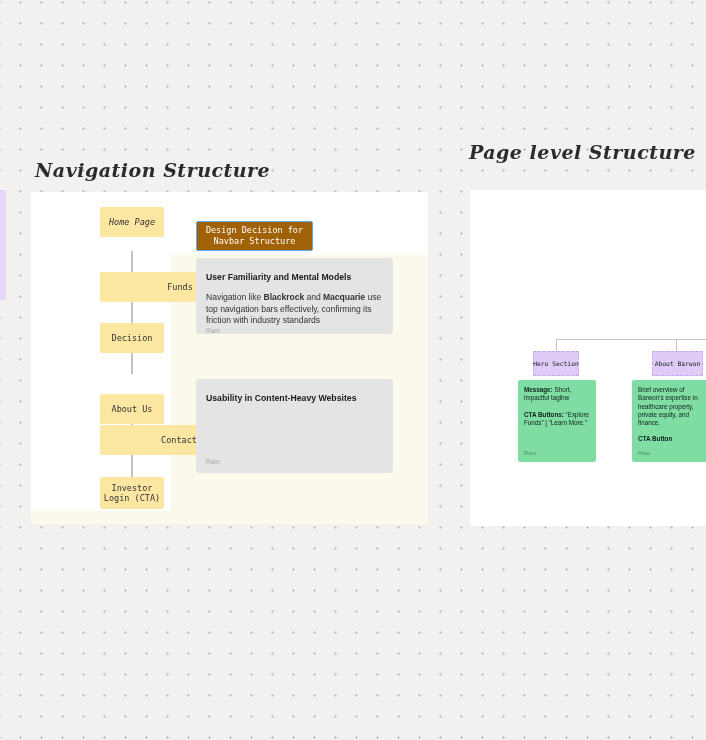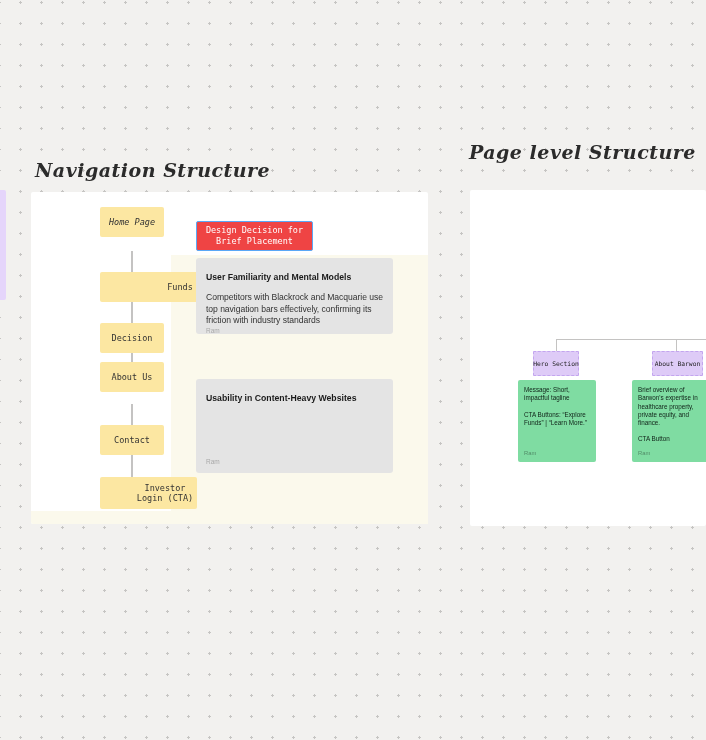--- a/index.html
+++ b/index.html
@@ -42,29 +42,29 @@
   .flow-node{
     position:absolute;
     left:100px;width:64px;height:30px;
     background:#FCE7A2;
     border-radius:2px;
     display:flex;align-items:center;justify-content:center;text-align:center;
     font-family:"DejaVu Sans Mono", monospace;
     font-size:8.5px;line-height:10.5px;
     color:#333333;
   }
-  .flow-node.tall{height:32px;padding-left:33px;}
+  .flow-node.tall{height:32px;}
   .v-line{
     position:absolute;left:130.5px;width:2px;background:#C4C3C2;
   }
   
   .decision-card{
     position:absolute;
     left:196px;top:221px;width:117px;height:30px;
-    background:#ef4444;
+    background:#a16207;
     border:1.5px solid #5AA8F6;
     box-sizing:border-box;
     border-radius:2px;
     display:flex;flex-direction:column;align-items:center;justify-content:center;
     font-family:"DejaVu Sans Mono", monospace;
     font-size:8.5px;line-height:11px;
     color:#FFFFFF;text-align:center;
   }
   
   .note{
@@ -81,21 +81,21 @@
   }
   .note .note-body{
     margin-top:9px;
     font-size:8.6px;color:#333333;line-height:11.6px;
     letter-spacing:-0.05px;
   }
   .note .note-author{
     margin-top:auto;
     font-size:6.5px;color:#A9A9A9;
   }
-  .b{font-weight:normal;}
+  .b{font-weight:bold;}
   
   .h-line{position:absolute;height:1px;background:#C4C3C2;}
   .tv-line{position:absolute;width:1px;background:#C4C3C2;}
   .branch-node{
     position:absolute;top:351px;height:25px;
     background:#DECBF7;
     border:1px dashed #C3A5EF;
     box-sizing:border-box;
     border-radius:1px;
     display:flex;align-items:center;justify-content:center;
@@ -140,39 +140,39 @@
 
 <div class="flow-node" style="top:207px;font-style:italic;">
     <span>Home Page</span>
   </div>
 <div class="flow-node" style="top:272px;padding-left:48px;">
     <span>Funds</span>
   </div>
 <div class="flow-node" style="top:323px;">
     <span>Decision</span>
   </div>
-<div class="flow-node" style="top:362px;justify-content:center;">
+<div class="flow-node" style="top:394px;justify-content:center;">
     <span>About Us</span>
   </div>
-<div class="flow-node" style="top:425px;">
+<div class="flow-node" style="top:425px;padding-left:47px;">
     <span>Contact</span>
   </div>
 <div class="flow-node tall" style="top:477px;">
     <span>Investor Login (CTA)</span>
   </div>
 
 <div class="decision-card">
   <span>Design Decision for</span>
-  <span>Brief Placement</span>
+  <span>Navbar Structure</span>
 </div>
 
 <div class="note" style="top:258px;height:76px;">
   <div class="note-title">User Familiarity and Mental Models</div>
   <div class="note-body">
-      <div class="para"><span>Competitors with </span><span class="b">Blackrock</span><span> and </span><span class="b">Macquarie</span><span> use top navigation bars effectively, confirming its friction with industry standards</span></div>
+      <div class="para"><span>Navigation like </span><span class="b">Blackrock</span><span> and </span><span class="b">Macquarie</span><span> use top navigation bars effectively, confirming its friction with industry standards</span></div>
     </div>
   <div class="note-author">Ram</div>
 </div>
 
 <div class="note" style="top:379px;height:94px;">
   <div class="note-title">Usability in Content-Heavy Websites</div>
   <div class="note-author">Ram</div>
 </div>
 
 <div class="canvas" style="left:470px;top:190px;width:236px;height:336px;"></div>

